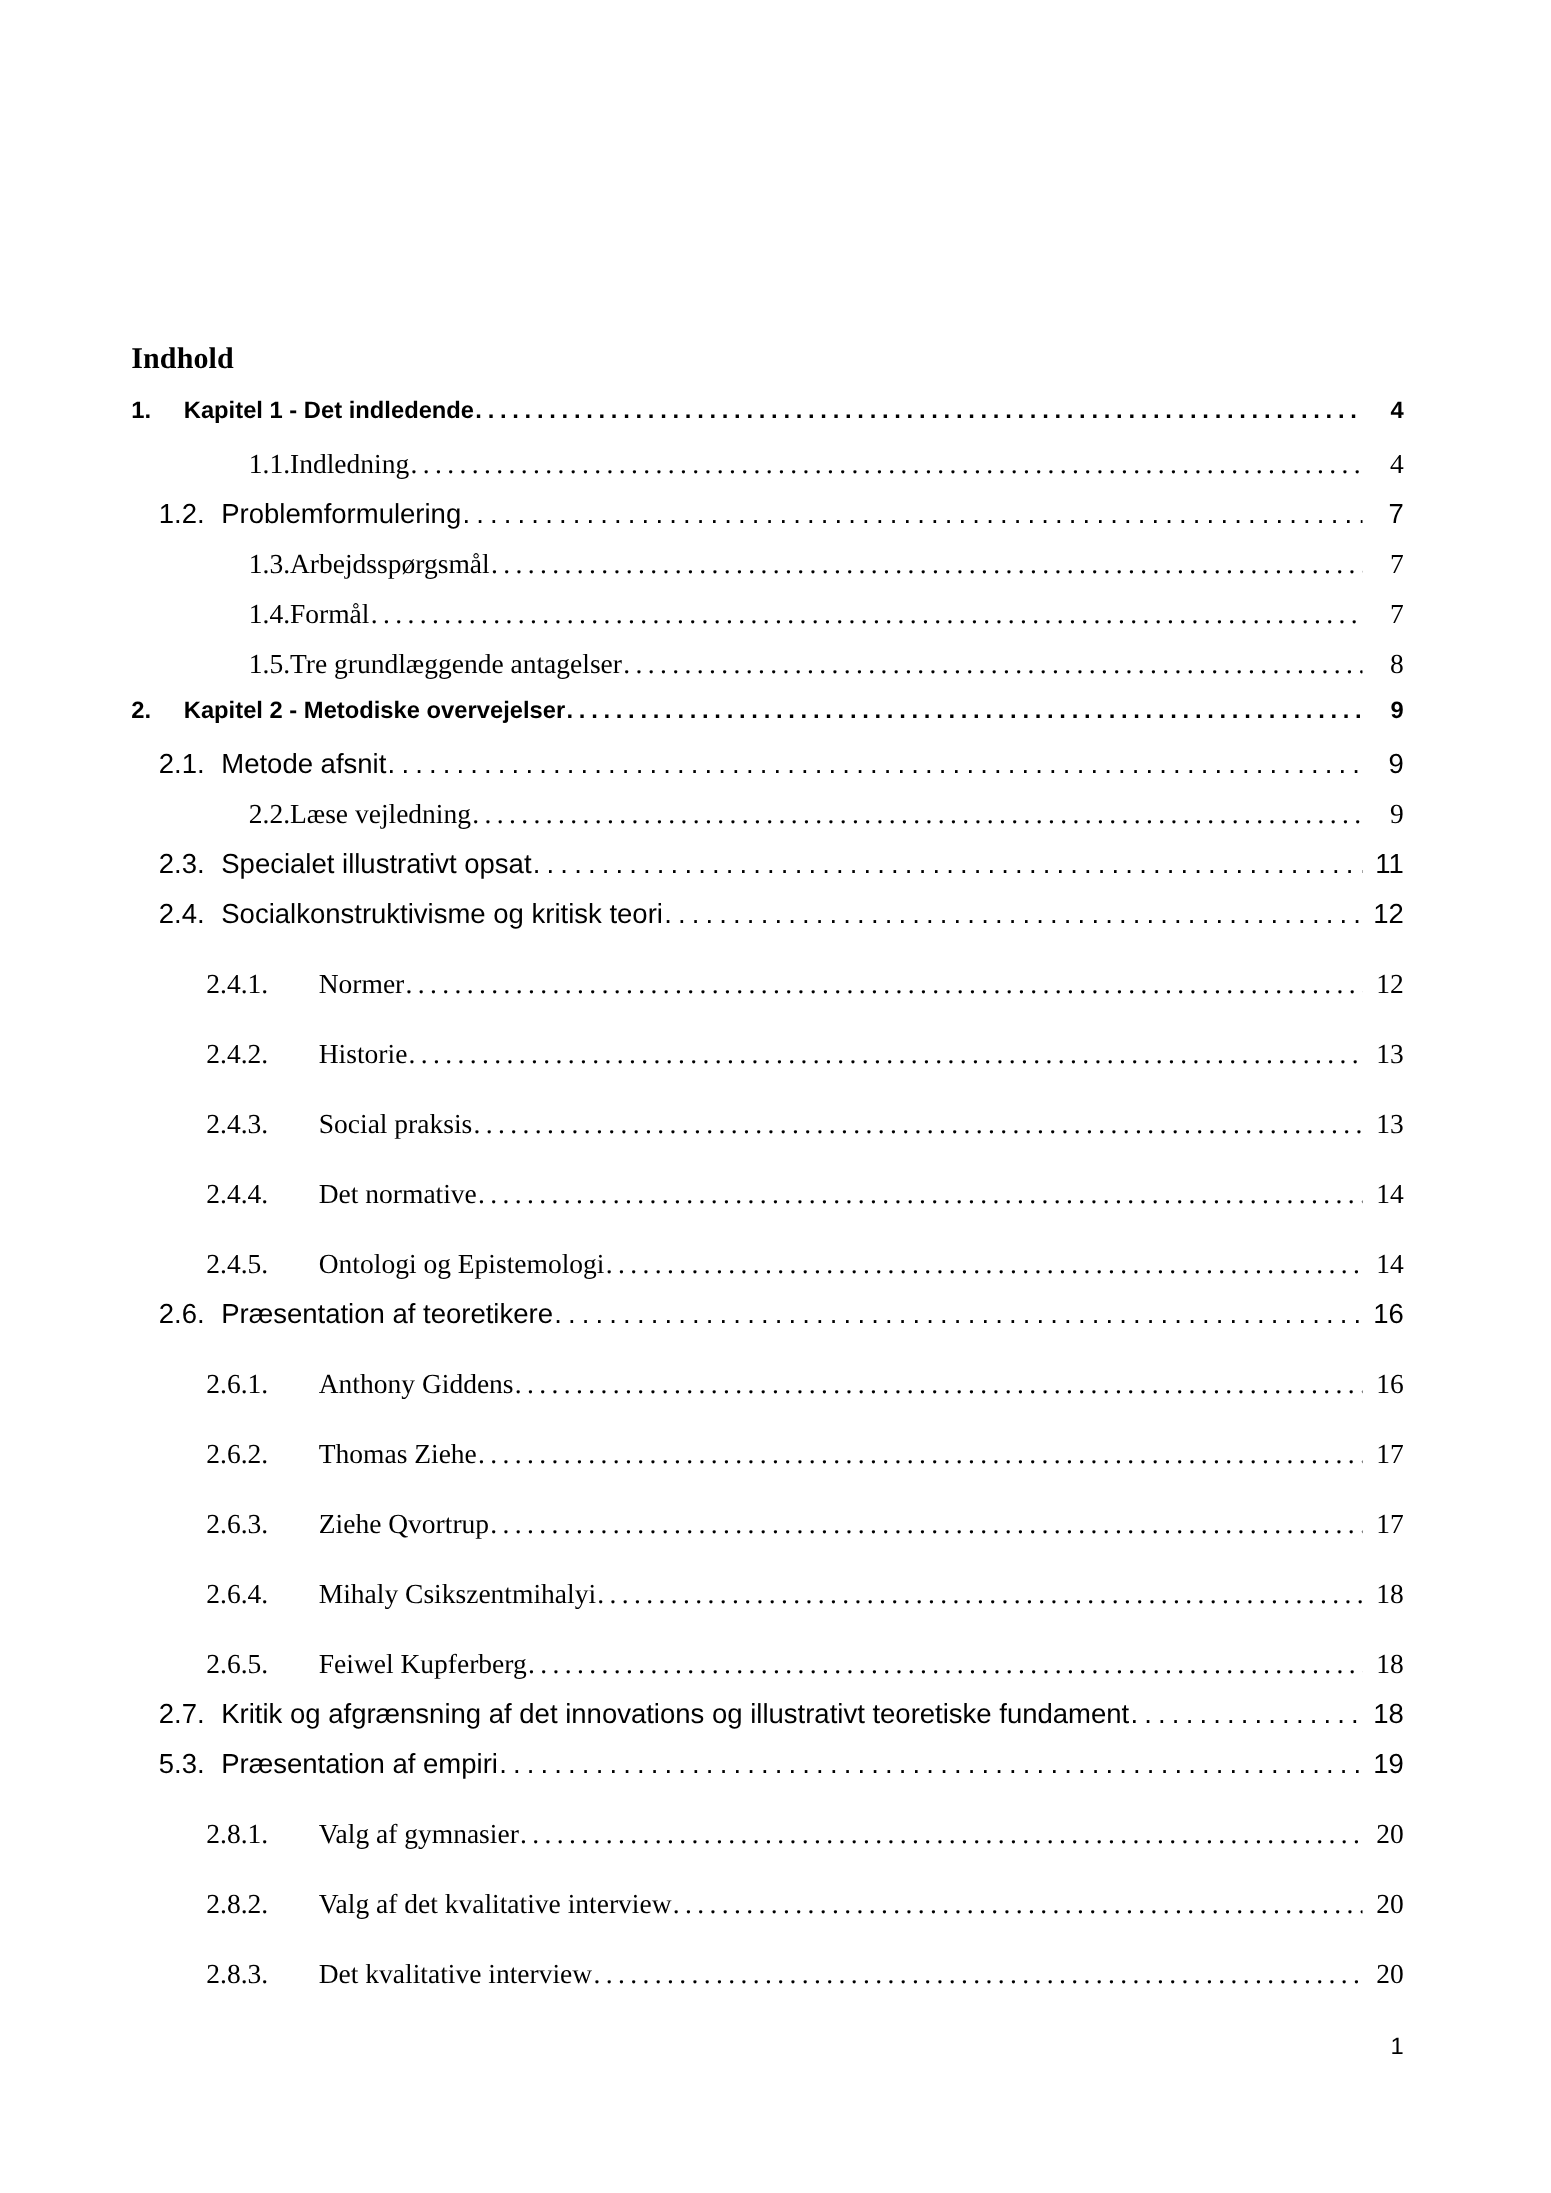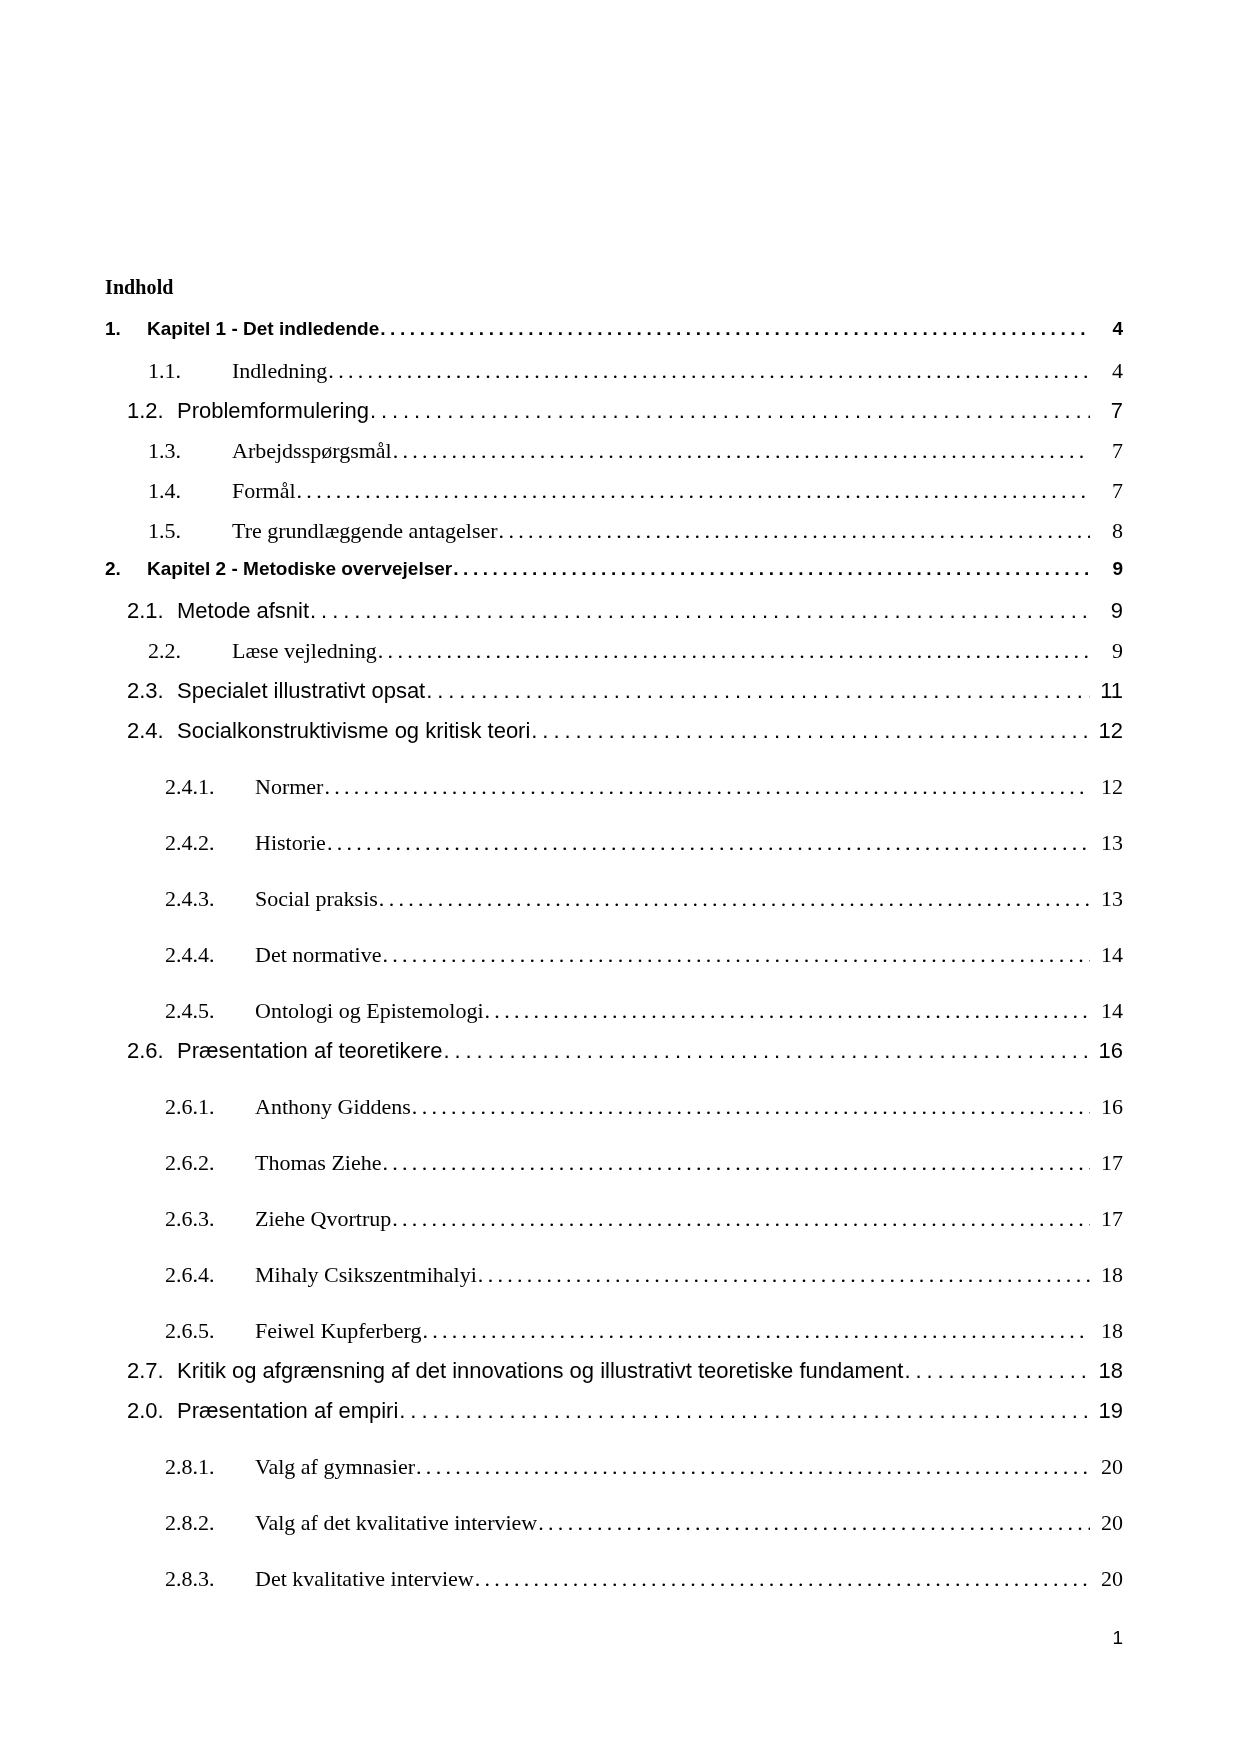--- a/index.html
+++ b/index.html
@@ -30,21 +30,21 @@
     position: absolute;
     left: 105px;
     top: 272px;
     width: 1018px;
   }
 
   
   .toc-heading {
     font-family: "Liberation Serif", serif;
     font-weight: bold;
-    font-size: 20px;
+    font-size: 24px;
     line-height: 30px;
     letter-spacing: 0.1px;
     margin: 0 0 16px 0;
     padding: 0;
     color: #000;
   }
 
   
   .toc-list {
     margin: 0;
@@ -101,21 +101,21 @@
   .lvl1 .toc-num { width: 42px; }
   .lvl1 .toc-leader::after { letter-spacing: -0.35px; font-weight: bold; }
   .lvl1 .toc-page { font-weight: bold; }
 
   
   .lvl2s {
     font-family: "Liberation Serif", serif;
     font-size: 22px;
     padding-left: 43px;
   }
-  .lvl2s .toc-num { width: 84px; }
+  .lvl2s .toc-num { width: 84px; text-align: right; }
 
   
   .lvl2n {
     font-family: "Liberation Sans", sans-serif;
     font-size: 22px;
     padding-left: 22px;
   }
   .lvl2n .toc-num { width: 50px; }
 
   
@@ -281,21 +281,21 @@
           <span class="toc-leader"></span>
           <span class="toc-page">18</span>
         </li>
         <li class="toc-row lvl2n">
           <span class="toc-num">2.7.</span>
           <span class="toc-label">Kritik og afgrænsning af det innovations og illustrativt teoretiske fundament</span>
           <span class="toc-leader"></span>
           <span class="toc-page">18</span>
         </li>
         <li class="toc-row lvl2n">
-          <span class="toc-num">2.0.</span>
+          <span class="toc-num">5.3.</span>
           <span class="toc-label">Præsentation af empiri</span>
           <span class="toc-leader"></span>
           <span class="toc-page">19</span>
         </li>
         <li class="toc-row lvl3">
           <span class="toc-num">2.8.1.</span>
           <span class="toc-label">Valg af gymnasier</span>
           <span class="toc-leader"></span>
           <span class="toc-page">20</span>
         </li>

